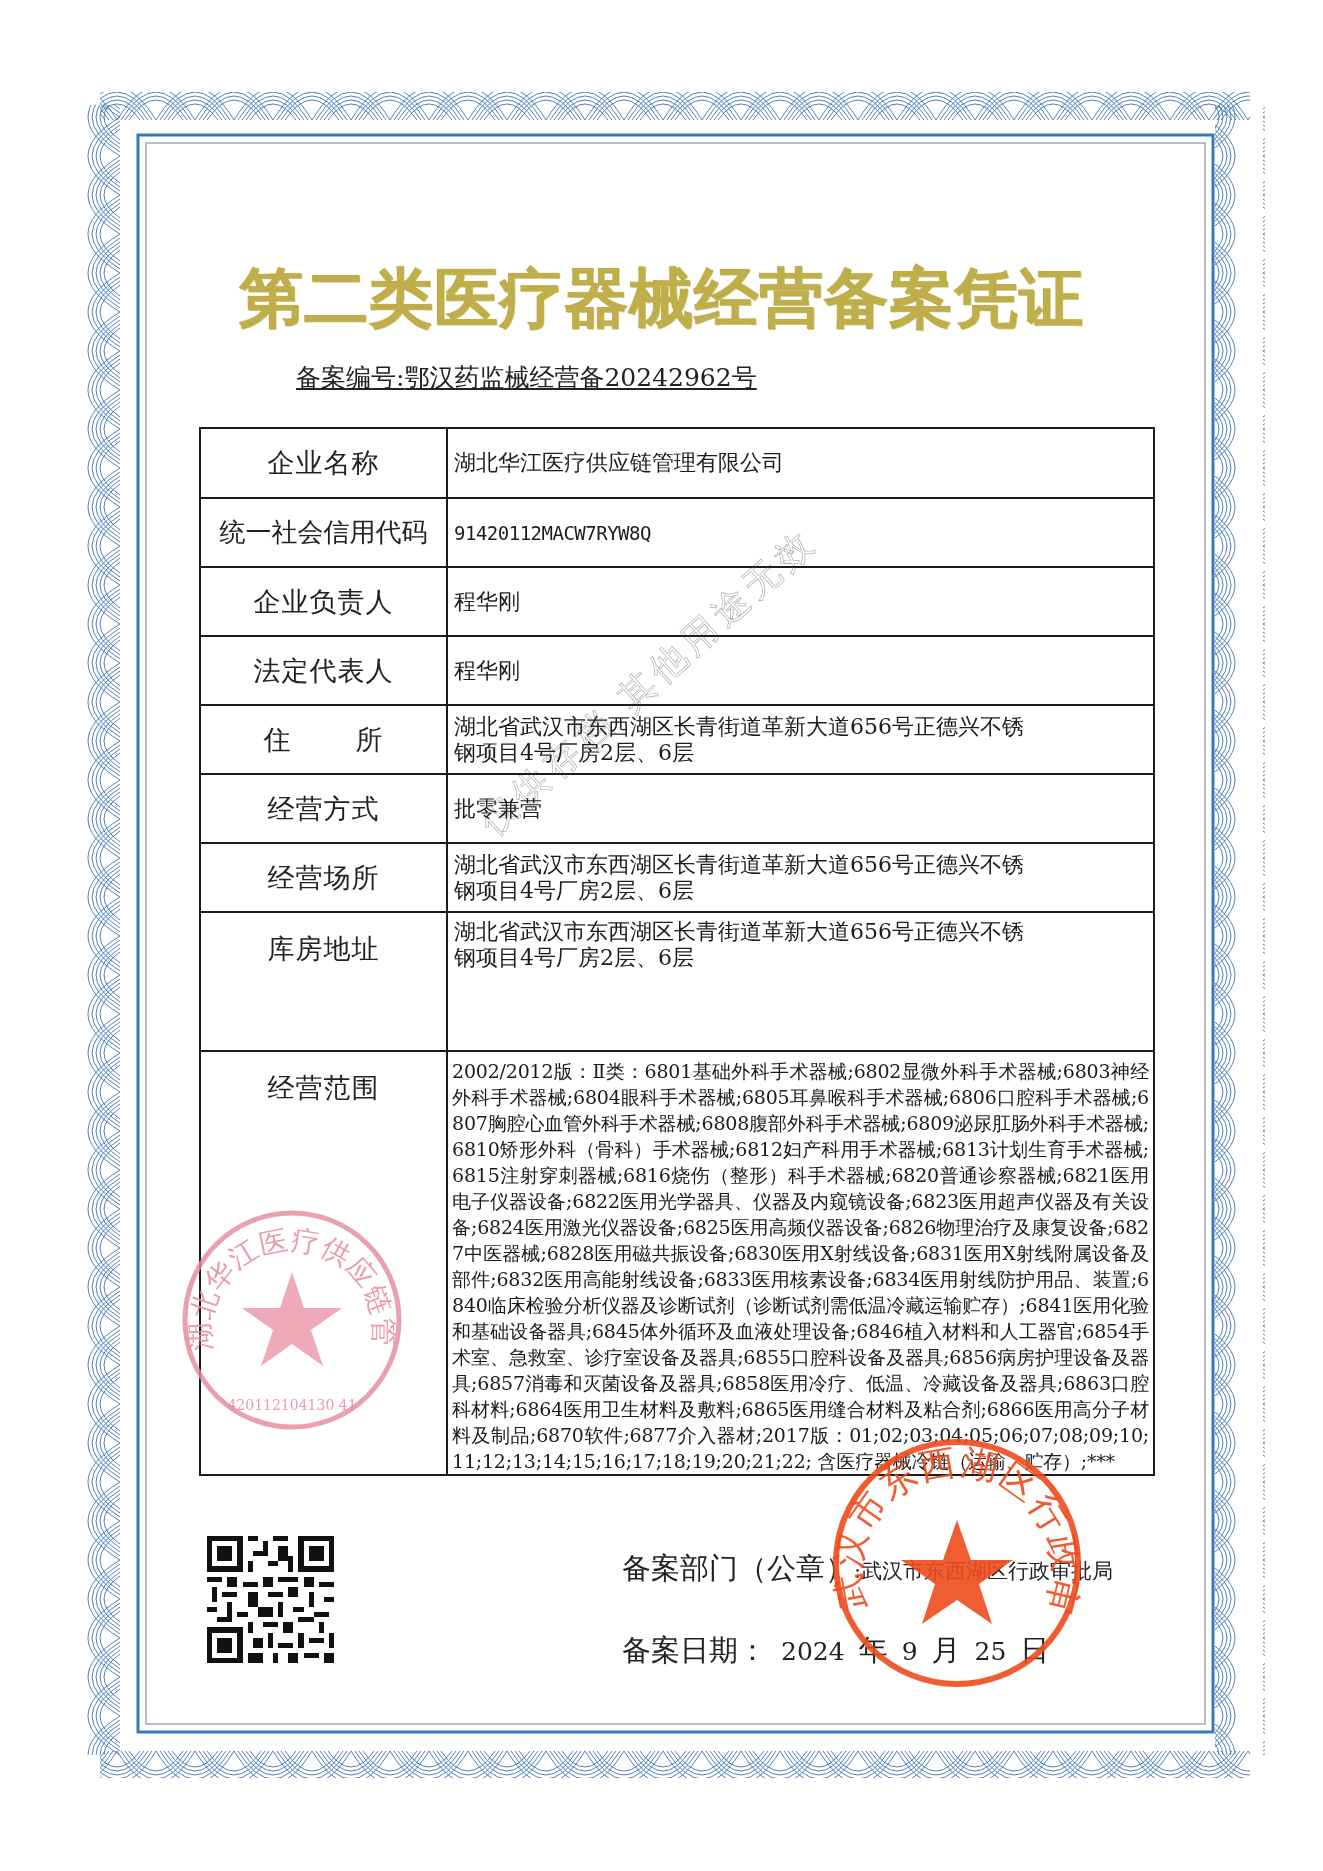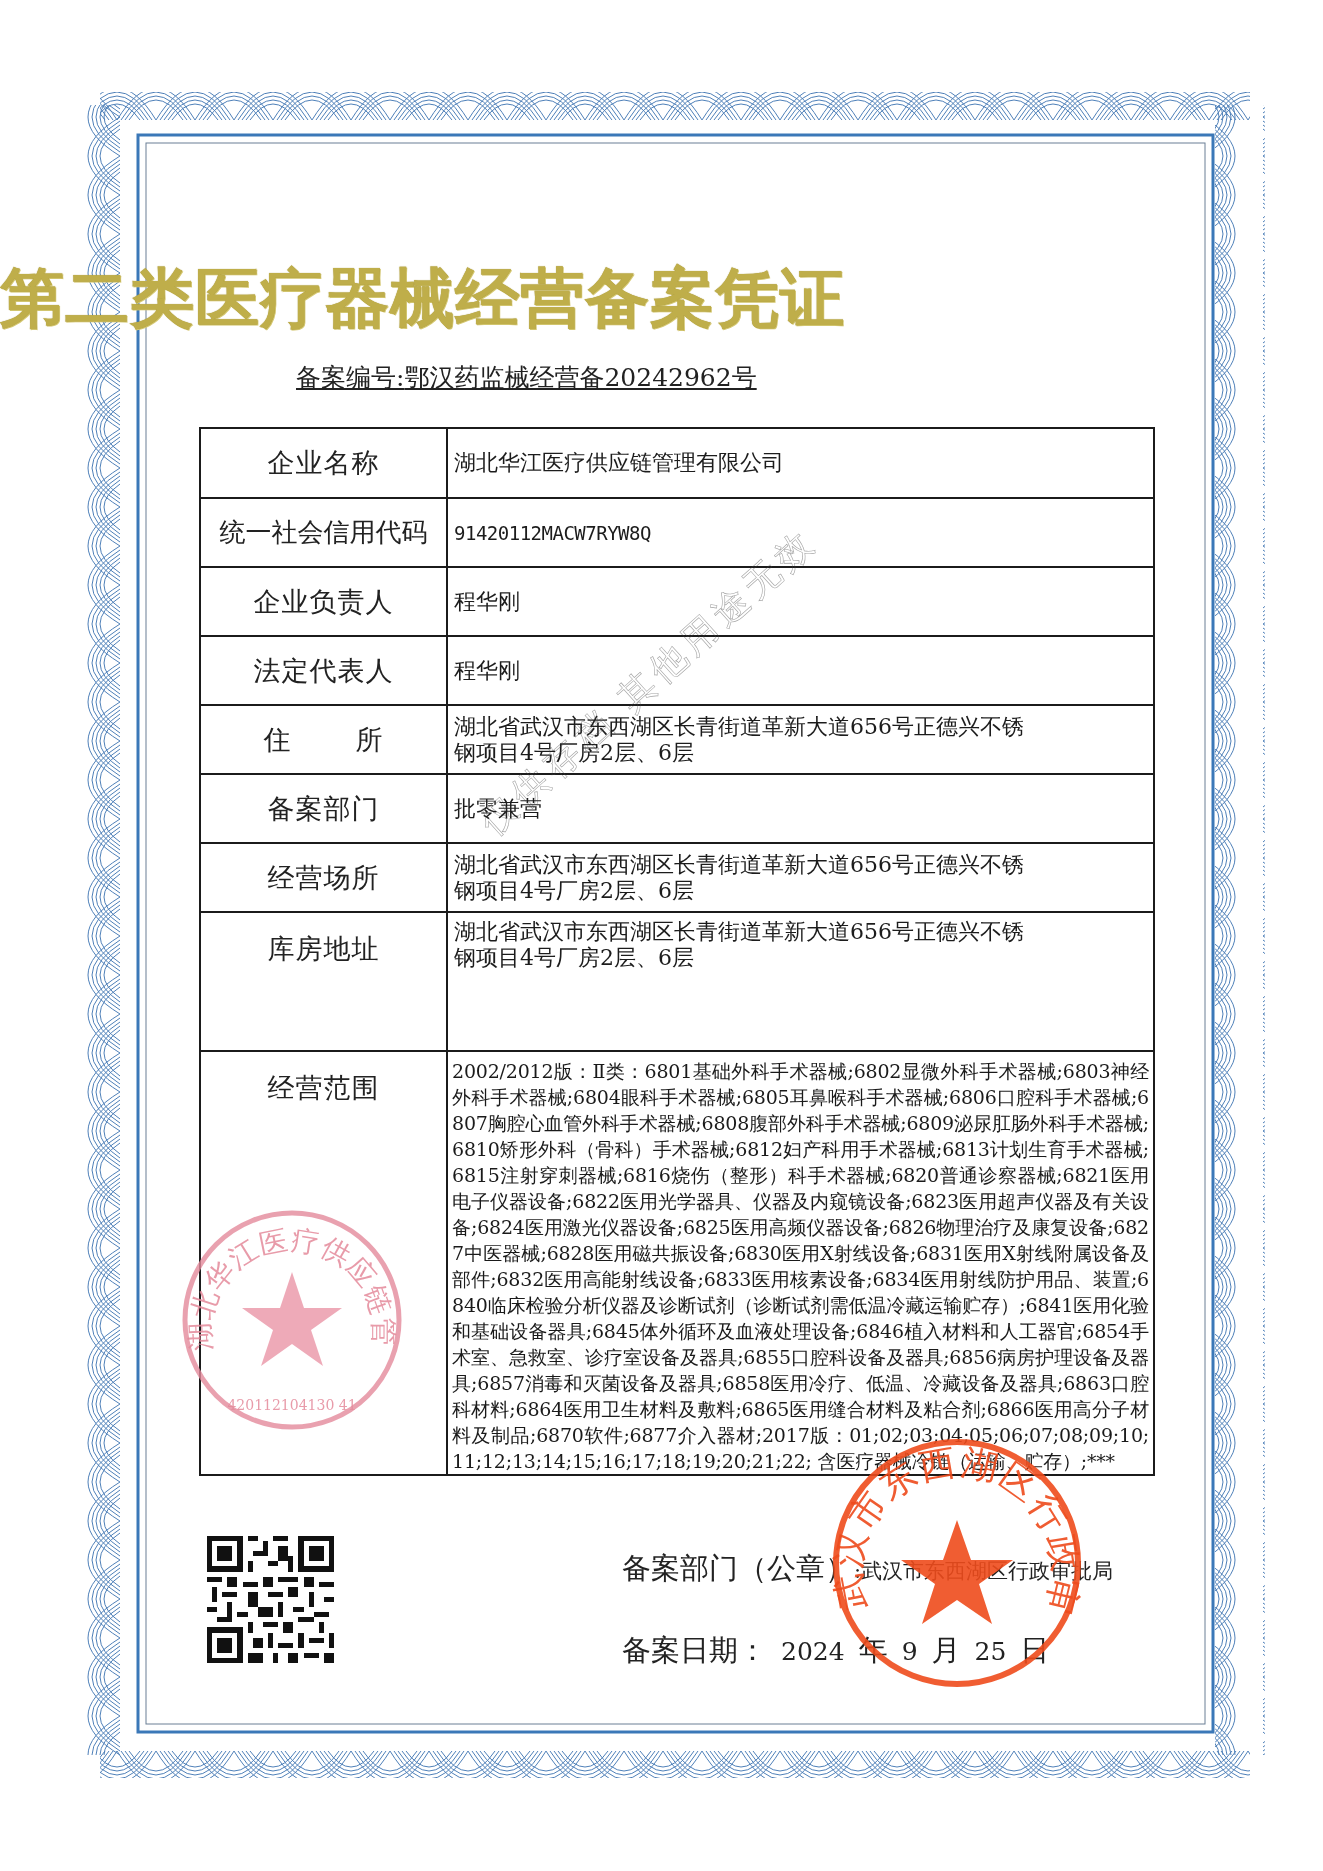--- a/index.html
+++ b/index.html
@@ -9,21 +9,21 @@
     font-family: "DejaVu Serif", "Liberation Serif", serif;
     color: #1a1a1a;
   }
   .abs { position: absolute; }
 
   
   .frame-svg { position: absolute; left: 0; top: 0; }
 
   
   .title {
-    left: 0; width: 1323px; top: 255px; text-align: left;
+    left: 0; width: 1323px; top: 255px; text-align: center;
     font-size: 64px; font-weight: bold; letter-spacing: 1px;
     font-family: "DejaVu Serif", serif;
     color: #bfae4a;
     text-shadow: 0 0 1px #9d8c2e, 1px 1px 0 #d8cb76;
   }
   .filing-no {
     left: 296px; top: 361px; font-size: 25px; color: #222;
     font-family: "DejaVu Serif", serif;
     text-decoration: underline;
   }
@@ -156,21 +156,21 @@
             <span>住</span>
             <span>所</span>
           </span>
     </td>
     <td class="val">
       <div>湖北省武汉市东西湖区长青街道革新大道656号正德兴不锈</div>
       <div>钢项目4号厂房2层、6层</div>
     </td>
   </tr>
   <tr style="height:69px">
-    <td class="lbl">备案部门</td>
+    <td class="lbl">经营方式</td>
     <td class="val">批零兼营</td>
   </tr>
   <tr style="height:69px">
     <td class="lbl">经营场所</td>
     <td class="val">
       <div>湖北省武汉市东西湖区长青街道革新大道656号正德兴不锈</div>
       <div>钢项目4号厂房2层、6层</div>
     </td>
   </tr>
   <tr style="height:139px">

